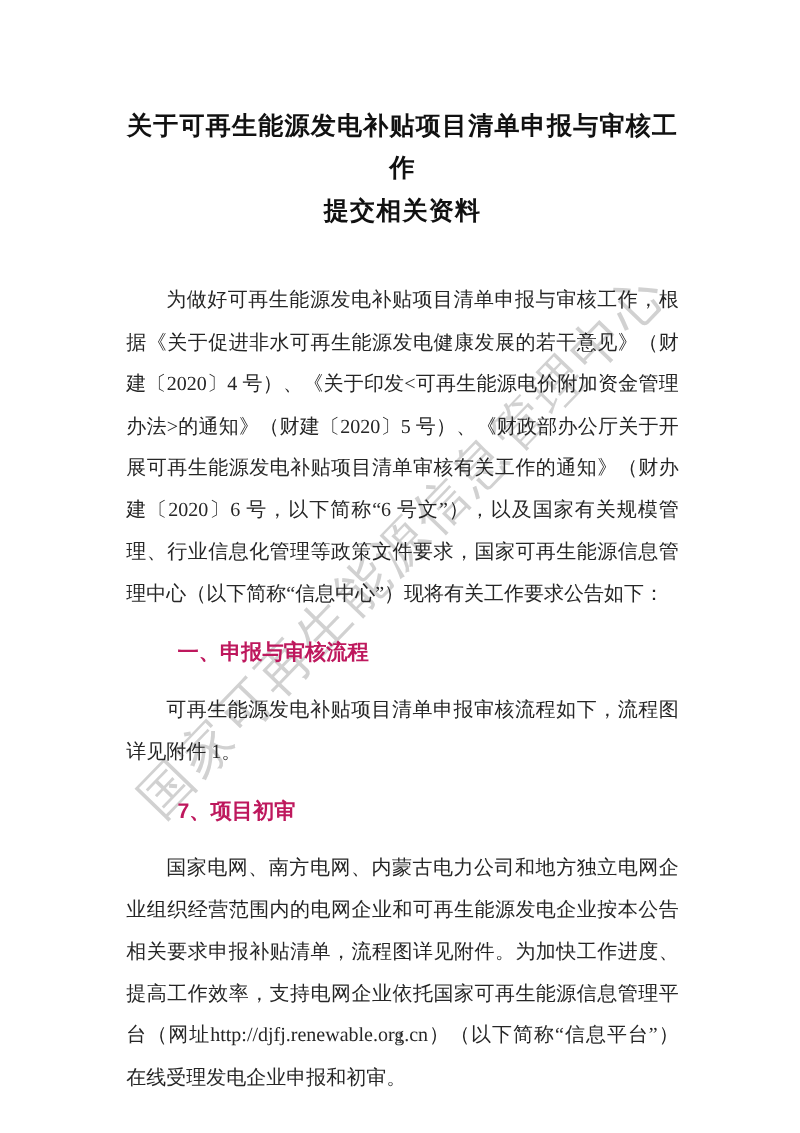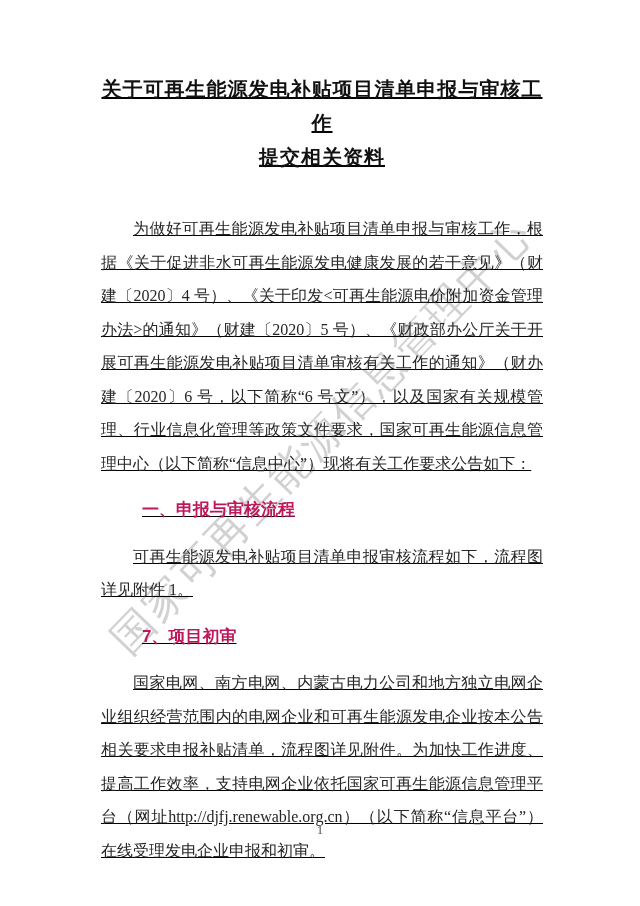--- a/index.html
+++ b/index.html
@@ -23,24 +23,23 @@
     font-family: "Liberation Sans", sans-serif;
     font-size: 42px;
     letter-spacing: 3px;
     white-space: nowrap;
     color: rgba(171, 171, 171, 0.55);
     z-index: 1;
     user-select: none;
   }
   .content {
     position: absolute;
-    left: 97px; top: 72px;
+    left: 97px; top: 84px;
     width: 450px;
     z-index: 2;
-    text-decoration: underline;
   }
   .doc-title {
     font-family: "Liberation Sans", sans-serif;
     font-weight: 700;
     font-size: 20px;
     line-height: 34px;
     text-align: center;
     color: #111111;
     letter-spacing: 1px;
   }

